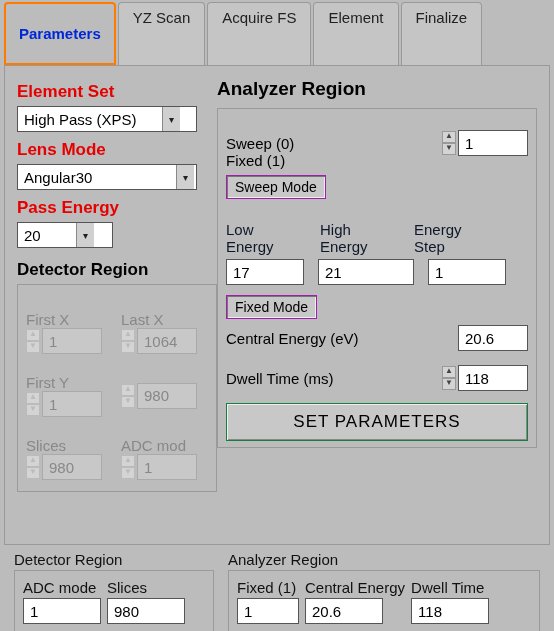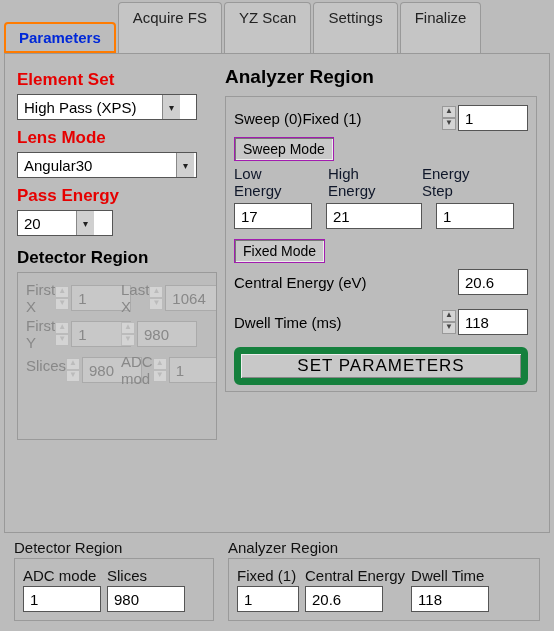--- a/index.html
+++ b/index.html
@@ -14,32 +14,30 @@
     border-radius: 4px 4px 0 0;
     font-size: 15px;
     color: #222;
     cursor: pointer;
   }
   .tab.active {
     background: #bcbcbc;
     border: 2px solid #ff7b00;
     color: #0028d8;
     font-weight: bold;
-    padding: 5px 13px;
-    margin-top: 20px;
+    padding: 21px 13px;
   }
   
   .pane {
     background: #bcbcbc;
     border: 1px solid #999;
     margin: 0 4px;
     padding: 10px 12px 8px 12px;
     height: 480px;
     display: flex;
-    gap: 8px;
   }
   .left-col { width: 200px; }
   .right-col { flex: 1; }
   
   .red-label { color: #e60000; font-weight: bold; font-size: 17px; margin: 6px 0 4px 0; }
   .black-head { color: #000; font-weight: bold; font-size: 19px; margin: 2px 0 8px 0; }
   .black-sub { color: #000; font-weight: bold; font-size: 17px; margin: 6px 0 4px 0; }
   .txt { color: #000; font-size: 15px; }
   .txt.dim { color: #888; }
   
@@ -73,47 +71,47 @@
   .group-box {
     border: 1px solid #9a9a9a; padding: 8px 8px 6px 8px; margin-top: 2px; position: relative;
   }
   
   .btn-mini {
     display: inline-block; background: #c8c8c8; border: 1px solid #a21caf; padding: 3px 8px;
     font-size: 14px; box-shadow: 1px 1px 0 #777 inset, -1px -1px 0 #eee inset;
   }
   
   .row { display: flex; gap: 10px; margin-bottom: 4px; align-items: center; }
-  .col { display: flex; flex-direction: row; }
+  .col { display: flex; flex-direction: column; margin-top: 18px; }
   
   .big-btn {
-    width: 100%; height: 38px; background: #c8c8c8; border: 7px solid #15803d;
-    border-radius: 6px; font-size: 17px; letter-spacing: 1px; font-weight: 500;
+    width: 100%; height: 38px; background: #c8c8c8; border: 1px solid #15803d;
+    border-radius: 0; font-size: 17px; letter-spacing: 1px; font-weight: 500;
     margin-top: 8px; cursor: pointer;
     box-shadow: inset 1px 1px 0 #eee, inset -1px -1px 0 #888;
   }
   
   .summary { padding: 6px 14px 0 14px; }
   .summary-head { font-size: 15px; color: #111; margin-bottom: 2px; }
   .summary-box {
     border: 1px solid #9a9a9a; padding: 8px 8px 8px 8px; display: flex; gap: 6px;
   }
   .summary-col { display: flex; flex-direction: column; }
   .summary-label { font-size: 15px; color: #111; margin-bottom: 2px; white-space: nowrap; }
   
   .sub-col-head { font-size:15px; color:#0f172a; }
 </style>
 </head>
 <body>
 
 <div class="tabs">
   <div class="tab active">Parameters</div>
+  <div class="tab">YZ Scan</div>
   <div class="tab">Acquire FS</div>
-  <div class="tab">YZ Scan</div>
-  <div class="tab">Settings</div>
+  <div class="tab">Element</div>
   <div class="tab">Finalize</div>
 </div>
 
 <div class="pane">
 
   <div class="left-col">
     <div class="red-label">Element Set</div>
     <div class="combo" style="width:180px">
       <input style="width: 144px;" value="High Pass (XPS)">
       <div class="cbtn">▾</div>
@@ -125,21 +123,21 @@
       <div class="cbtn">▾</div>
     </div>
 
     <div class="red-label">Pass Energy</div>
     <div class="combo" style="width:96px">
       <input style="width: 58px;" value="20">
       <div class="cbtn">▾</div>
     </div>
 
     <div class="black-sub" style="margin-top:10px">Detector Region</div>
-    <div class="group-box" style="height:168px;overflow:hidden">
+    <div class="group-box" style="height:208px;overflow:hidden">
       <div class="row">
         <div class="col" style="width:85px">
           <span class="txt dim">First X</span>
           <div class="spin-wrap">
             <div class="spin dim">
                 <div>▲</div>
                 <div>▼</div>
               </div>
             <input class="num-in dim" style="width: 60px;" value="1">
           </div>

